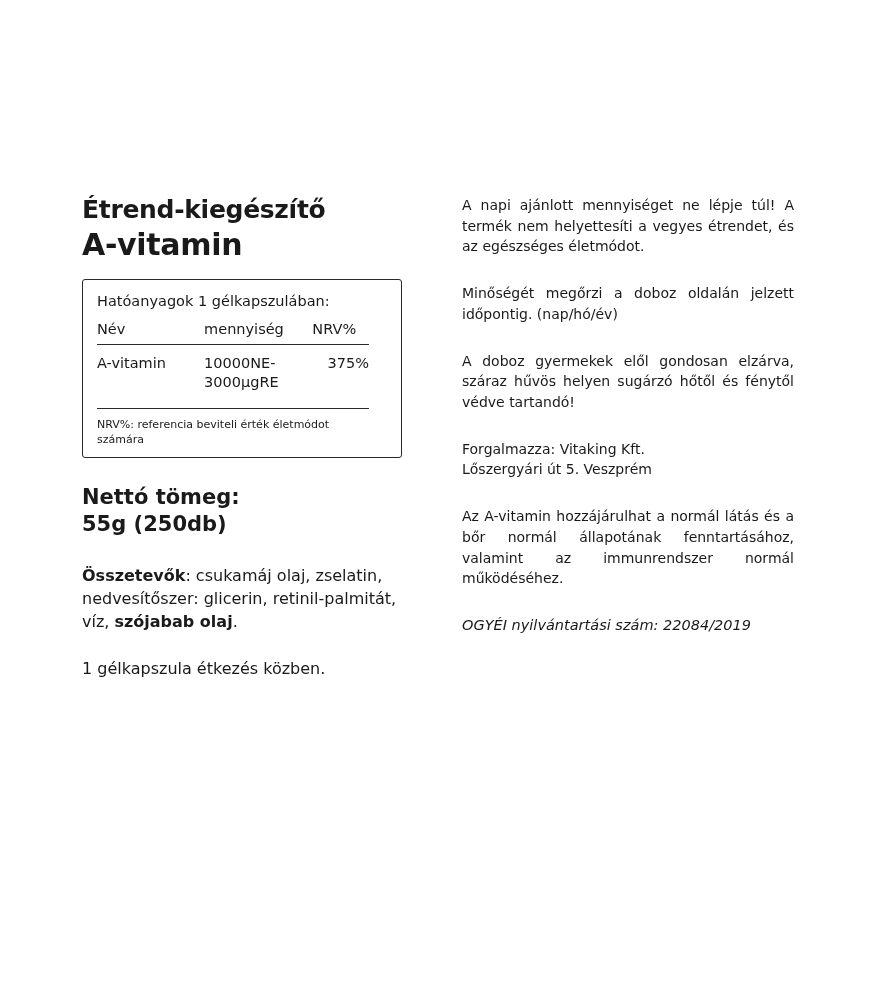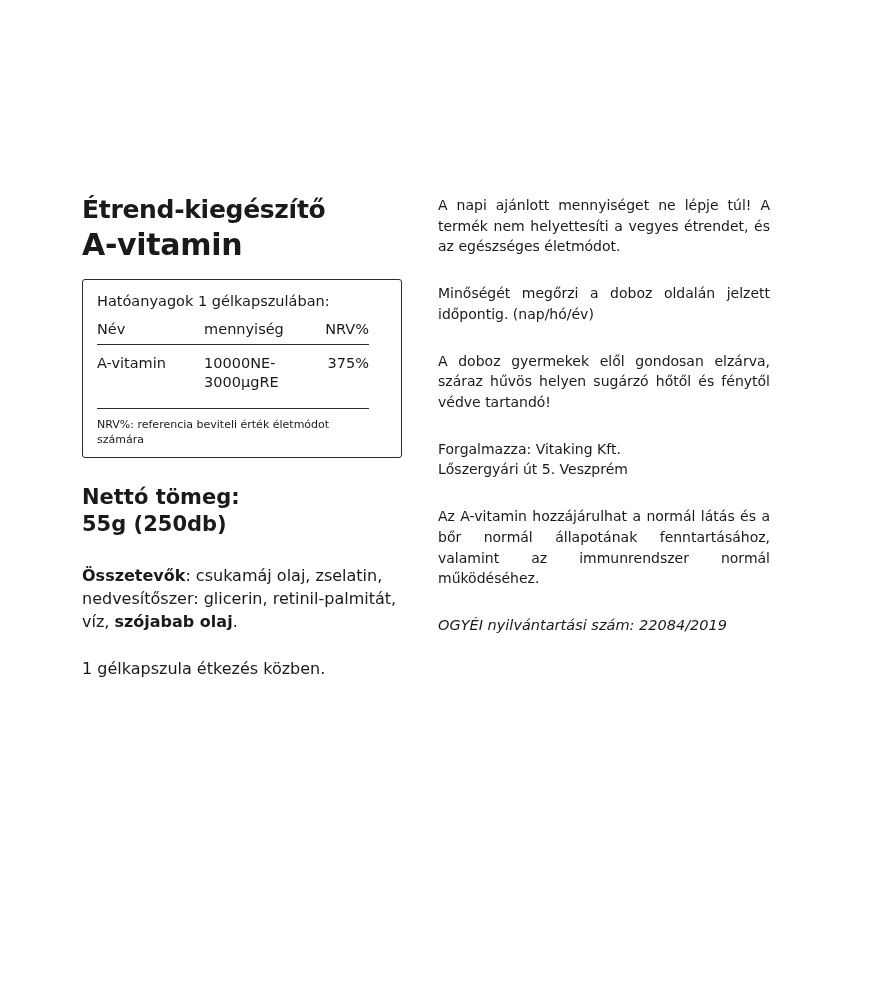--- a/index.html
+++ b/index.html
@@ -20,21 +20,21 @@
     width: 870px;
     height: 1000px;
     box-sizing: border-box;
     padding: 195px 80px 0 82px;
   }
 
   .columns {
     display: flex;
     flex-direction: row;
     align-items: flex-start;
-    gap: 24px;
+    gap: 48px;
   }
 
   .col-left {
     width: 332px;
     flex: 0 0 332px;
   }
 
   .col-right {
     width: 332px;
     flex: 0 0 332px;
@@ -79,21 +79,21 @@
     font-weight: normal;
     text-align: left;
     padding: 0 0 7px 0;
     border-bottom: 1px solid #2b2b2b;
   }
   .facts-table th.col-amount {
     text-align: left;
     padding-left: 18px;
   }
   .facts-table th.col-nrv {
-    text-align: right;
+    text-align: left;
   }
   .facts-table td {
     font-size: 14.5px;
     vertical-align: top;
     padding: 9px 0 0 0;
     line-height: 1.28;
   }
   .facts-table td.col-amount {
     padding-left: 18px;
   }

